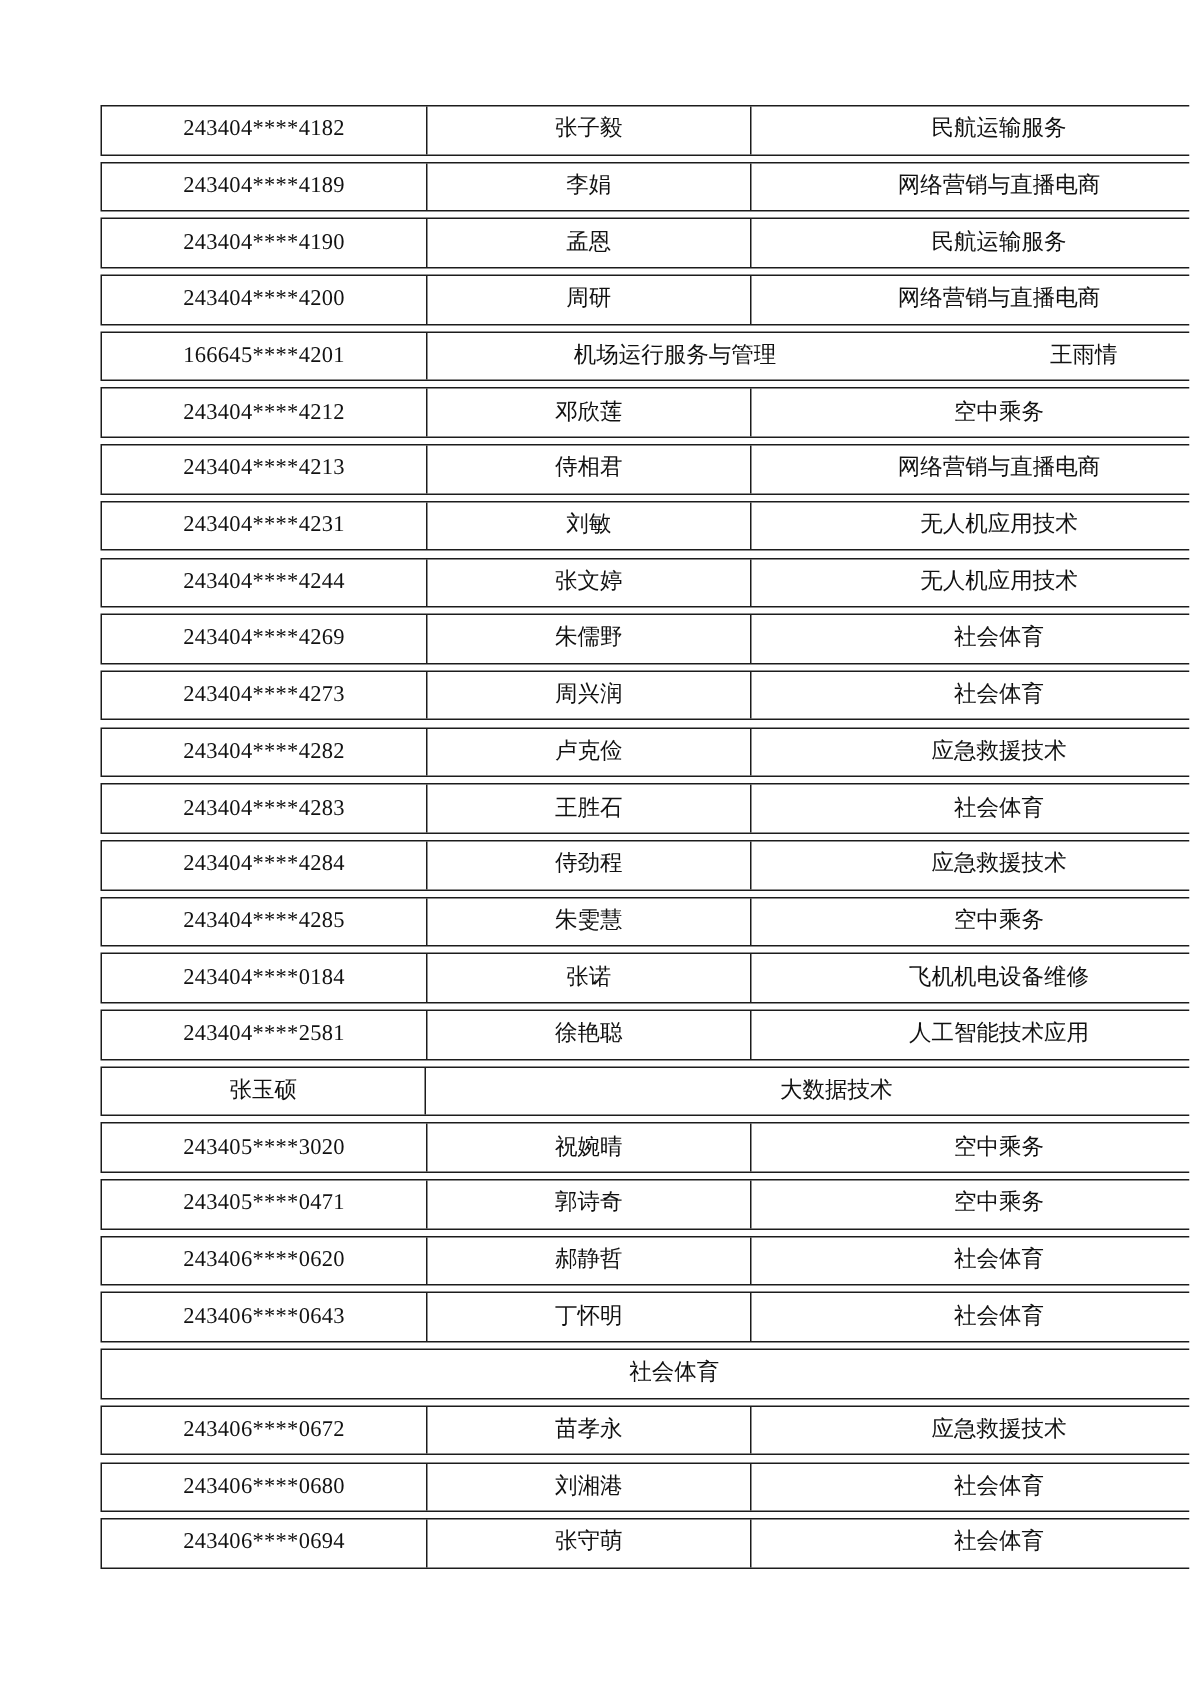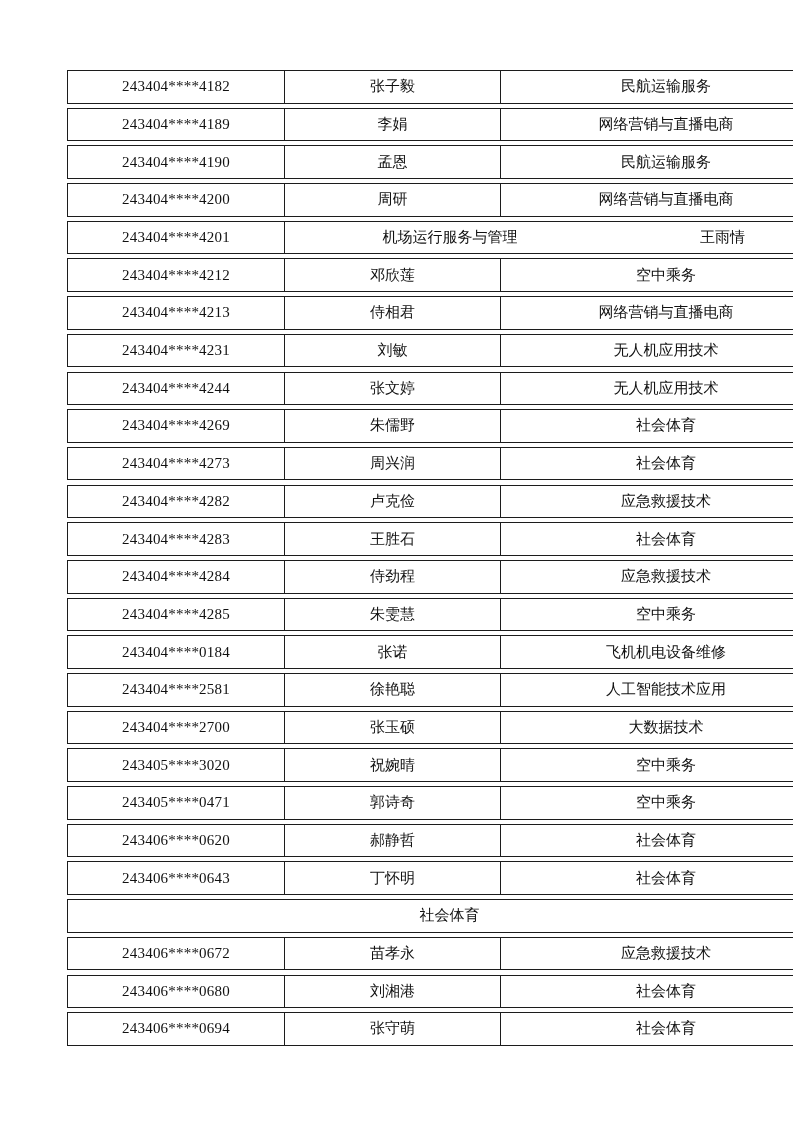--- a/index.html
+++ b/index.html
@@ -73,21 +73,21 @@
     <div class="cell cell-major">民航运输服务</div>
   </div>
 
   <div class="row">
     <div class="cell cell-id">243404****4200</div>
     <div class="cell cell-name">周研</div>
     <div class="cell cell-major">网络营销与直播电商</div>
   </div>
 
   <div class="row">
-    <div class="cell cell-id">243404****4201</div>
+    <div class="cell cell-id">166645****4201</div>
     <div class="cell cell-major">机场运行服务与管理</div>
     <div class="cell cell-name">王雨情</div>
   </div>
 
   <div class="row">
     <div class="cell cell-id">243404****4212</div>
     <div class="cell cell-name">邓欣莲</div>
     <div class="cell cell-major">空中乘务</div>
   </div>
 
@@ -151,21 +151,20 @@
     <div class="cell cell-major">飞机机电设备维修</div>
   </div>
 
   <div class="row">
     <div class="cell cell-id">243404****2581</div>
     <div class="cell cell-name">徐艳聪</div>
     <div class="cell cell-major">人工智能技术应用</div>
   </div>
 
   <div class="row">
-    <div class="cell cell-id">243404****2700</div>
     <div class="cell cell-name">张玉硕</div>
     <div class="cell cell-major">大数据技术</div>
   </div>
 
   <div class="row">
     <div class="cell cell-id">243405****3020</div>
     <div class="cell cell-name">祝婉晴</div>
     <div class="cell cell-major">空中乘务</div>
   </div>
 

